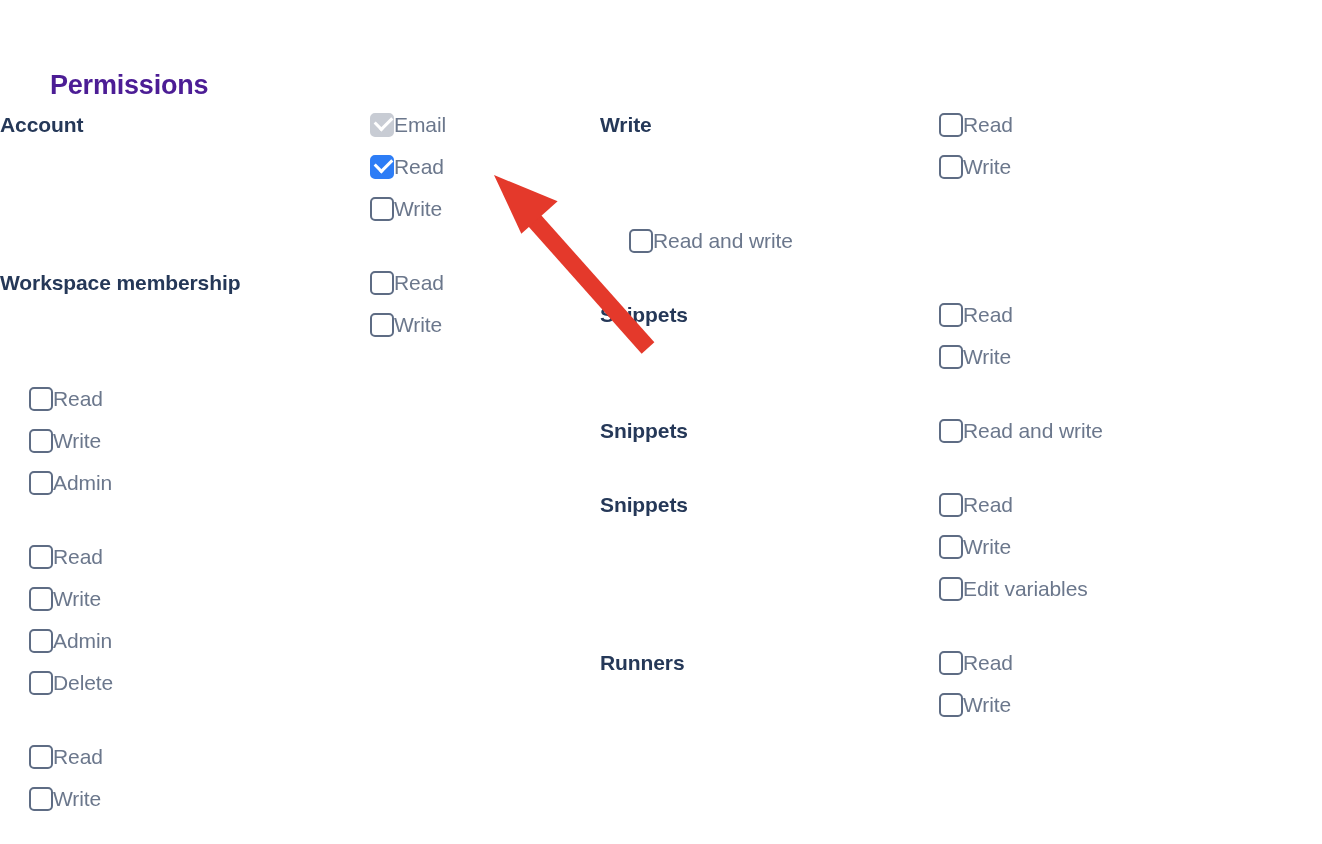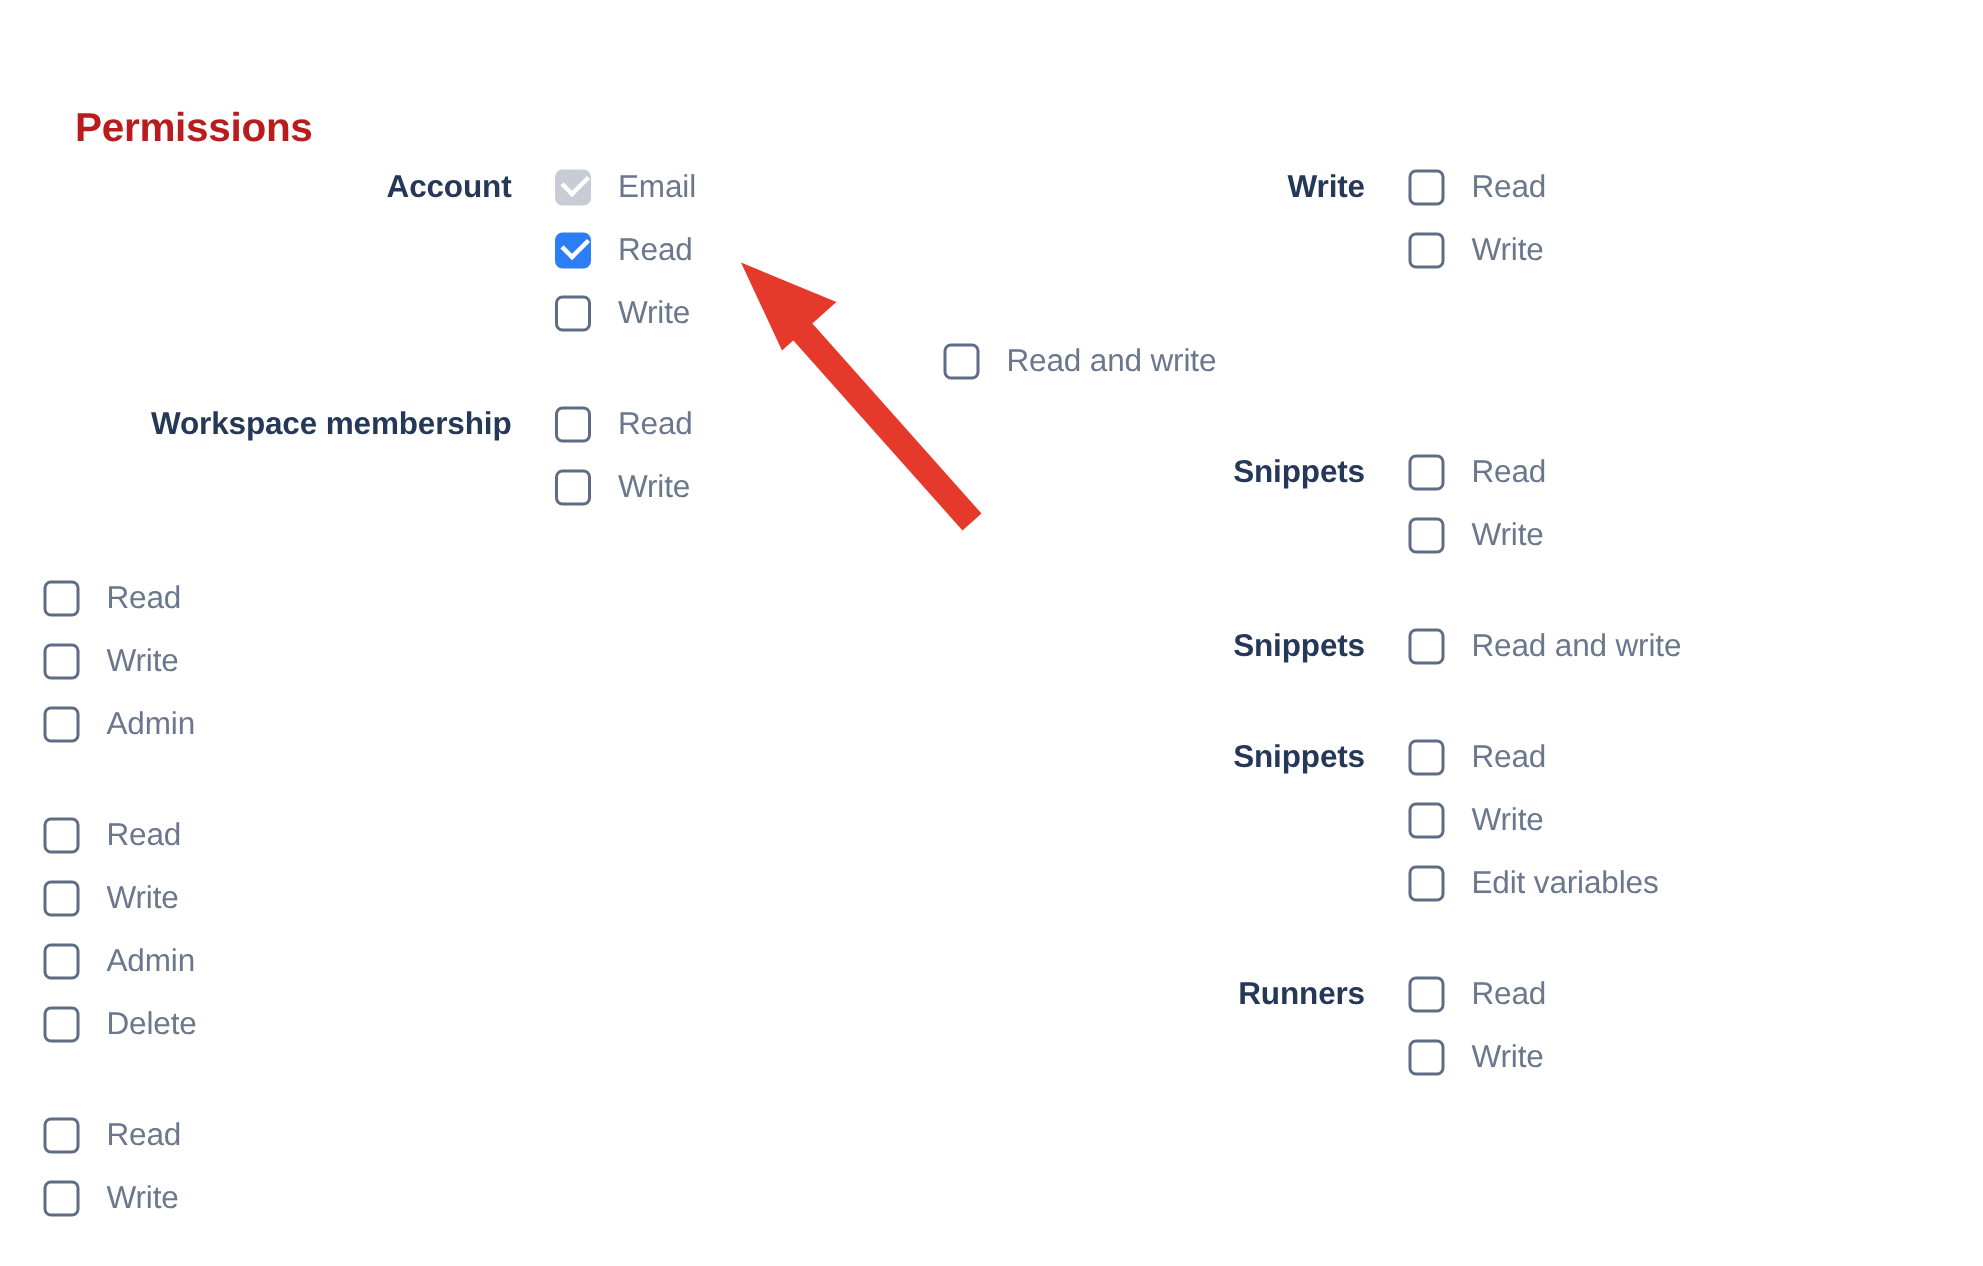--- a/index.html
+++ b/index.html
@@ -22,21 +22,21 @@
     width: 1322px;
     height: 844px;
   }
 
   .page-title {
     position: absolute;
     left: 50px;
     top: 49px;
     font-size: 27px;
     font-weight: bold;
-    color: #b91c1c;
+    color: #4c1d95;
     letter-spacing: -0.2px;
     line-height: 36px;
   }
 
   .columns {
     position: absolute;
     left: 0;
     top: 104px;
     width: 1322px;
     display: block;
@@ -54,21 +54,20 @@
     flex-direction: row;
     align-items: flex-start;
     margin-bottom: 32px;
   }
   .perm-group:last-child { margin-bottom: 0; }
 
   .group-label {
     font-size: 21px;
     font-weight: bold;
     color: #253858;
-    text-align: right;
     line-height: 30px;
     padding-top: 6px;
     letter-spacing: -0.1px;
     flex: 0 0 auto;
   }
   .left .group-label  { width: 341px; }
   .right .group-label { width: 310px; }
 
   .options {
     flex: 1 1 auto;
@@ -109,21 +108,21 @@
     left: 3px;
     top: 1px;
     width: 14px;
     height: 8px;
     border-left: 3.4px solid #ffffff;
     border-bottom: 3.4px solid #ffffff;
     transform: rotate(-45deg);
   }
 
   .option-label {
-    margin-left: 18px;
+    margin-left: 0;
     font-size: 21px;
     color: #6B778C;
     line-height: 26px;
     white-space: nowrap;
     letter-spacing: -0.1px;
   }
 
   #annotation-arrow {
     position: absolute;
     left: 0;

